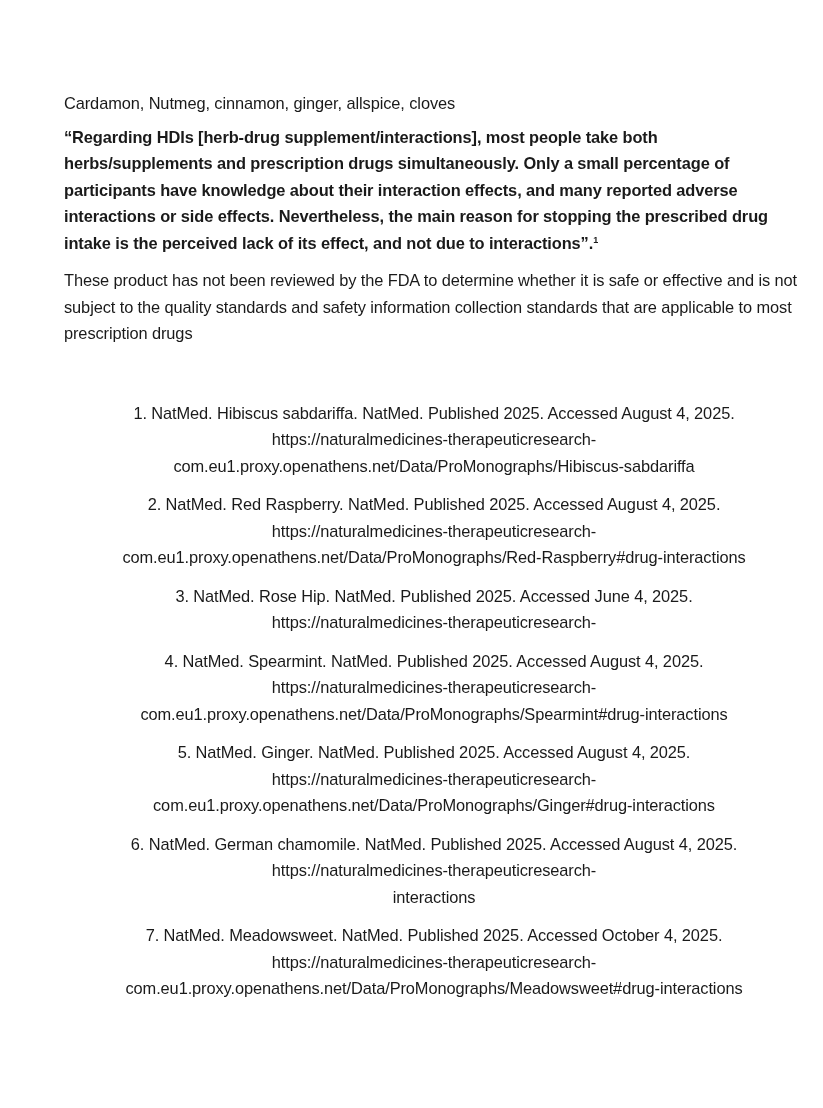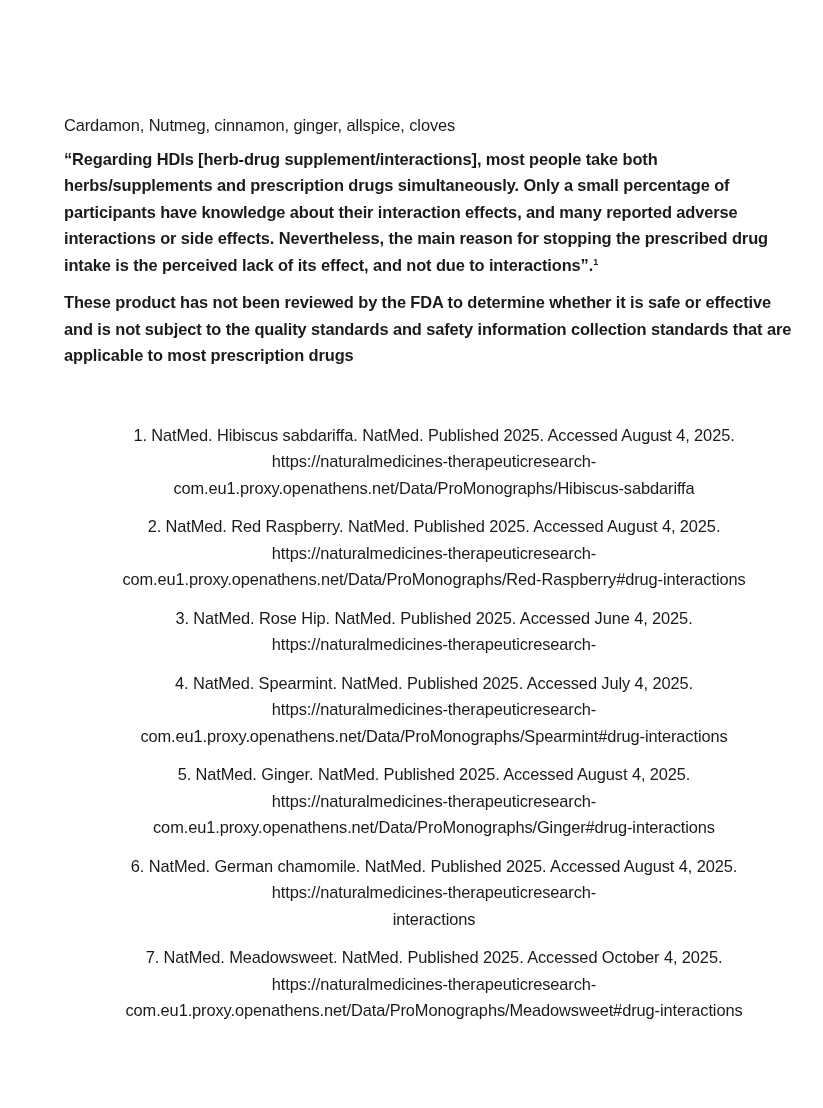--- a/index.html
+++ b/index.html
@@ -2,24 +2,24 @@
 <html><head>
 <meta charset="utf-8">
 <style>
   html, body { margin: 0; padding: 0; background: #ffffff; }
   body {
     width: 823px; height: 1108px; overflow: hidden; position: relative;
     font-family: "Liberation Sans", sans-serif; color: #1a1a1a;
   }
   .page { position: absolute; left: 64px; top: 90px; width: 740px; }
   p { margin: 0; font-size: 16.4px; line-height: 26.5px; letter-spacing: -0.1px; }
-  .spices { margin-bottom: 7px; margin-top: 22px; }
+  .spices { margin-bottom: 7px; }
   .quote { margin-bottom: 11px; font-weight: bold; }
   .quote sup { font-size: 9px; vertical-align: super; line-height: 0; }
-  .warning { font-weight: bold; margin-bottom: 0; }
+  .warning { font-weight: normal; margin-bottom: 0; }
   .refs { margin-top: 53px; }
   .ref { margin-bottom: 12px; }
   .ref-line { display: block; text-align: center; }
 </style>
 </head>
 <body>
 
 <div class="page">
   <p class="spices">Cardamon, Nutmeg, cinnamon, ginger, allspice, cloves</p>
 
@@ -36,21 +36,21 @@
     <p class="ref">
       <span class="ref-line">2. NatMed. Red Raspberry. NatMed. Published 2025. Accessed August 4, 2025.</span>
       <span class="ref-line">https://naturalmedicines-therapeuticresearch-</span>
       <span class="ref-line">com.eu1.proxy.openathens.net/Data/ProMonographs/Red-Raspberry#drug-interactions</span>
     </p>
     <p class="ref">
       <span class="ref-line">3. NatMed. Rose Hip. NatMed. Published 2025. Accessed June 4, 2025.</span>
       <span class="ref-line">https://naturalmedicines-therapeuticresearch-</span>
     </p>
     <p class="ref">
-      <span class="ref-line">4. NatMed. Spearmint. NatMed. Published 2025. Accessed July 4, 2025.</span>
+      <span class="ref-line">4. NatMed. Spearmint. NatMed. Published 2025. Accessed August 4, 2025.</span>
       <span class="ref-line">https://naturalmedicines-therapeuticresearch-</span>
       <span class="ref-line">com.eu1.proxy.openathens.net/Data/ProMonographs/Spearmint#drug-interactions</span>
     </p>
     <p class="ref">
       <span class="ref-line">5. NatMed. Ginger. NatMed. Published 2025. Accessed August 4, 2025.</span>
       <span class="ref-line">https://naturalmedicines-therapeuticresearch-</span>
       <span class="ref-line">com.eu1.proxy.openathens.net/Data/ProMonographs/Ginger#drug-interactions</span>
     </p>
     <p class="ref">
       <span class="ref-line">6. NatMed. German chamomile. NatMed. Published 2025. Accessed August 4, 2025.</span>

